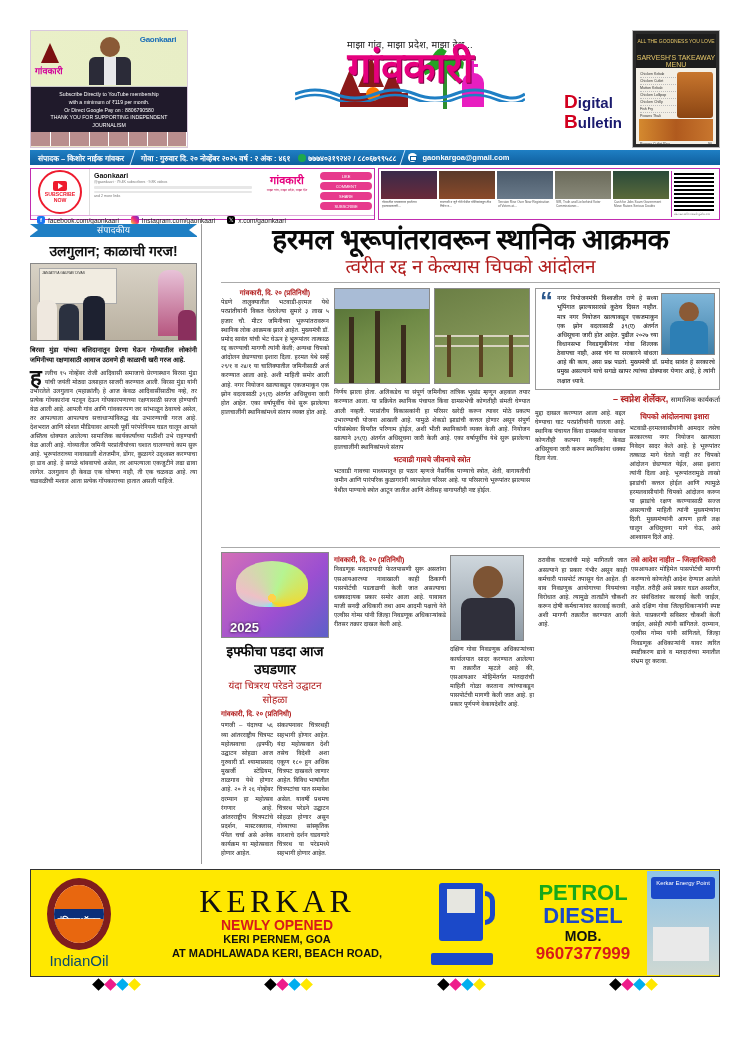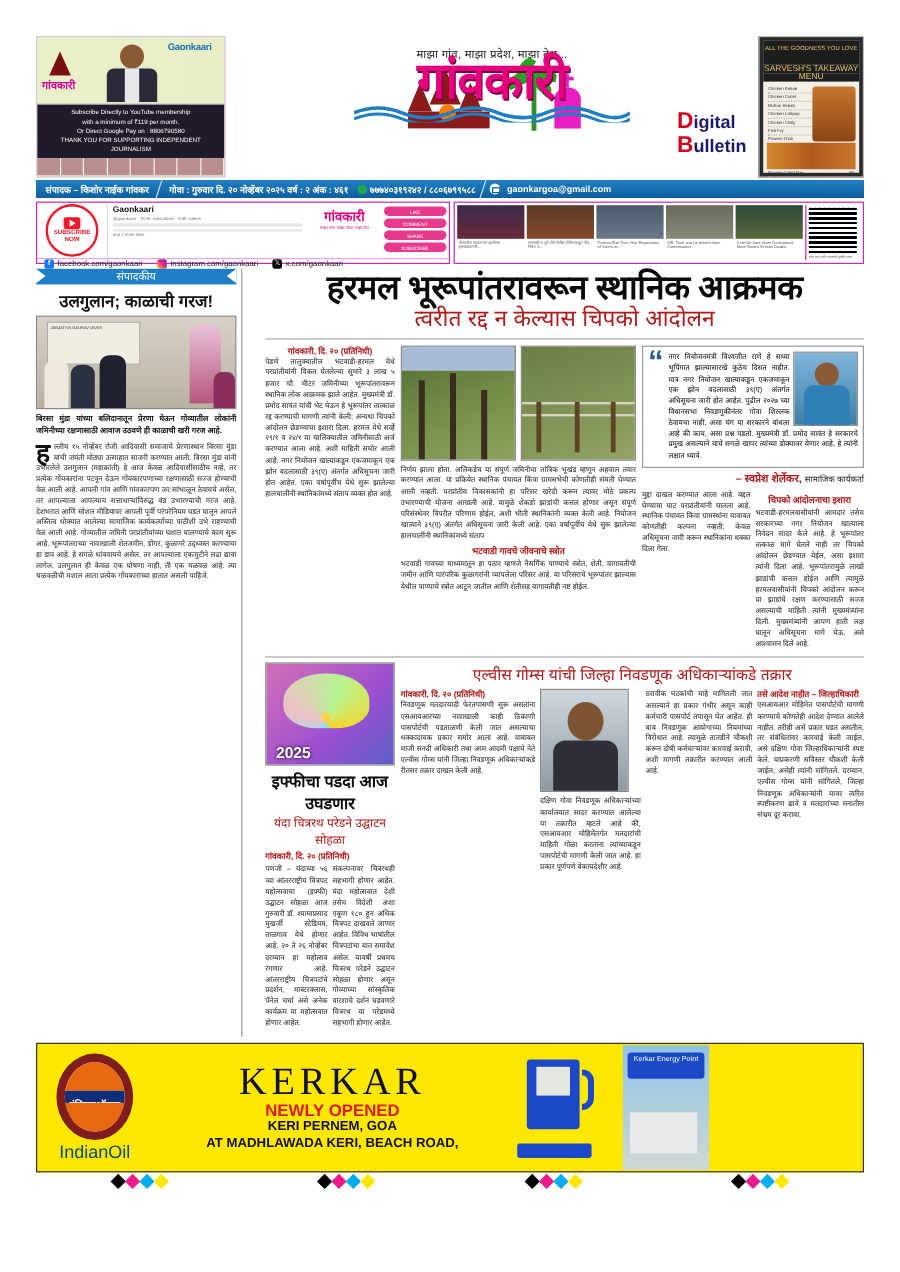--- a/index.html
+++ b/index.html
@@ -525,21 +525,20 @@
             <div class="coltext" style="flex:1">पणजी – यंदाच्या ५६ व्या आंतरराष्ट्रीय चित्रपट महोत्सवाचा (इफ्फी) उद्घाटन सोहळा आज गुरुवारी डॉ. श्यामाप्रसाद मुखर्जी स्टेडियम, ताळगाव येथे होणार आहे. २० ते २६ नोव्हेंबर दरम्यान हा महोत्सव रंगणार आहे.
 
 आंतरराष्ट्रीय चित्रपटांचे प्रदर्शन, मास्टरक्लास, पॅनेल चर्चा असे अनेक कार्यक्रम या महोत्सवात होणार आहेत.</div>
             <div class="coltext" style="flex:1">संकल्पनावर चित्ररथही सहभागी होणार आहेत. यंदा महोत्सवात देशी तसेच विदेशी अशा एकूण १८० हून अधिक चित्रपट दाखवले जाणार आहेत. विविध भाषांतील चित्रपटांचा यात समावेश असेल.
 
 यावर्षी प्रथमच चित्ररथ परेडने उद्घाटन सोहळा होणार असून गोव्याच्या सांस्कृतिक वारशाचे दर्शन घडवणारे चित्ररथ या परेडमध्ये सहभागी होणार आहेत.</div>
           </div>
         </div>
 
         <div class="b2-right">
-          <div class="hl2-sub">एल्वीस गोम्स यांची जिल्हा निवडणूक अधिकाऱ्यांकडे तक्रार</div>
           <div class="b2cols">
             <div style="width:112px">
               <div class="dateline" style="text-align:left">गांवकारी, दि. २० (प्रतिनिधी)</div>
               <div class="coltext">निवडणूक मतदारयादी फेरतपासणी सुरू असतांना एसआयआरच्या नावाखाली काही ठिकाणी पासपोर्टची पडताळणी केली जात असल्याचा धक्कादायक प्रकार समोर आला आहे. याबाबत माजी सनदी अधिकारी तथा आम आदमी पक्षाचे नेते एल्वीस गोम्स यांनी जिल्हा निवडणूक अधिकाऱ्यांकडे रीतसर तक्रार दाखल केली आहे.</div>
             </div>
             <div style="width:84px">
               <div class="elvis-photo">
                   <div class="h"></div>
                   <div class="b"></div>
                 </div>
@@ -573,20 +572,26 @@
       <div class="no">NEWLY OPENED</div>
       <div class="addr">KERI PERNEM, GOA</div>
       <div class="addr">AT MADHLAWADA KERI, BEACH ROAD,</div>
     </div>
     <div class="ad-pump">
       <div class="pump-body"></div>
         <div class="pump-screen"></div>
       <div class="pump-nozzle"></div>
         <div class="pump-base"></div>
     </div>
+    <div class="ad-right">
+      <div class="petrol">PETROL</div>
+      <div class="diesel">DIESEL</div>
+      <div class="mob">MOB.</div>
+      <div class="num">9607377999</div>
+    </div>
     <div class="ad-photo">
       <div class="canopy">Kerkar Energy Point</div>
       <div class="pumps"></div>
     </div>
   </div>
 
   <div class="cmyk">
     <div class="grp">
         <i style="background:#000"></i>
         <i style="background:#ee1c8b"></i>

